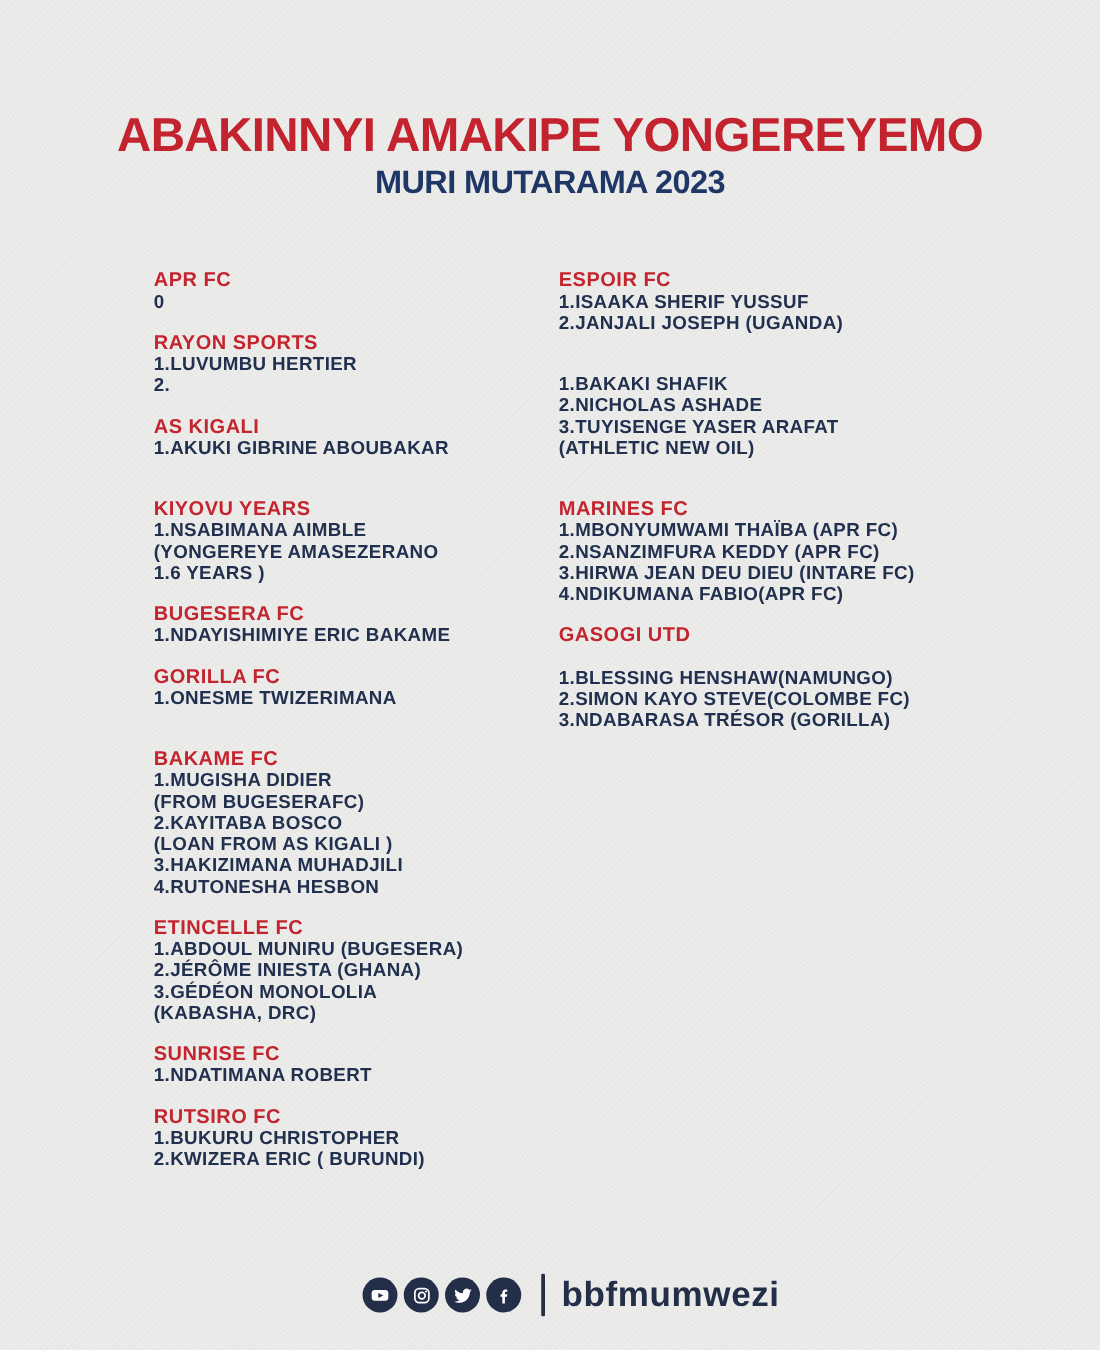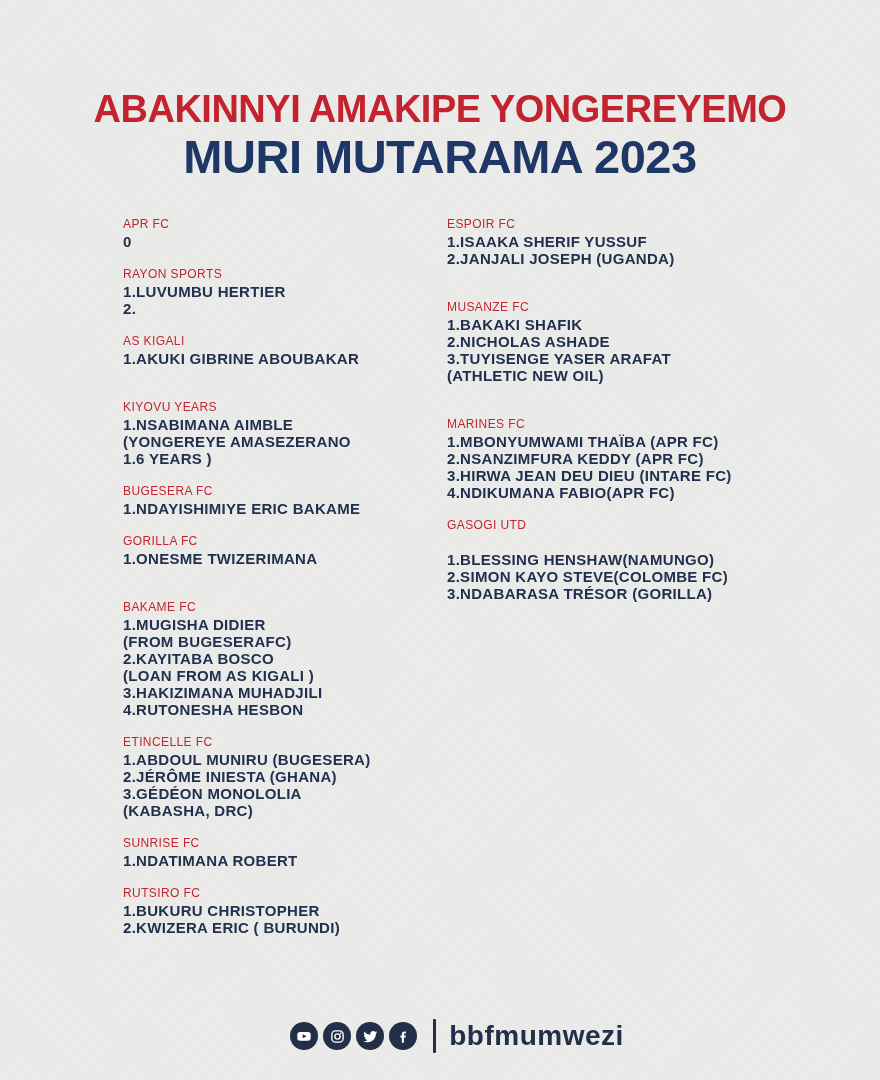--- a/index.html
+++ b/index.html
@@ -12,28 +12,28 @@
       #ecedeb;
     font-family:"Liberation Sans","DejaVu Sans",sans-serif;
     overflow:hidden;
   }
   .title-block{
     position:absolute;top:88px;left:0;width:880px;
     text-align:center;line-height:1.12;
     font-weight:800;letter-spacing:-0.5px;
   }
   .title-line1{font-size:38px;color:#c2232e;}
-  .title-line2{font-size:47px;color:#1e3766;}
+  .title-line2{font-size:26px;color:#1e3766;}
   .col{position:absolute;top:216px;}
   .col-left{left:123px;width:315px;}
   .col-right{left:447px;width:420px;}
   .team-section{margin:0 0 16px 0;}
   .team-section.extra-space{margin-top:32px;}
   .team-name{
-    margin:0;font-size:12px;font-weight:400;color:#c3242e;
+    margin:0;font-size:16px;font-weight:700;color:#c3242e;
     letter-spacing:0.4px;line-height:17px;
   }
   .gap-after-header .players{margin-top:17px;}
   .player-line{
     font-size:15px;font-weight:700;color:#22304f;
     letter-spacing:0.3px;line-height:17px;white-space:nowrap;
   }
   .footer{
     position:absolute;top:1014px;left:0;width:880px;height:44px;
     display:flex;align-items:center;justify-content:center;padding-left:17px;
@@ -149,21 +149,20 @@
     <section class="team-section">
       <h2 class="team-name">ESPOIR FC</h2>
       <div class="players">
           <div class="player-line">1.ISAAKA SHERIF YUSSUF</div>
           <div class="player-line">2.JANJALI JOSEPH (UGANDA)</div>
         </div>
     </section>
 
 
     <section class="team-section extra-space">
-      <h2 class="team-name">MUSANZE FC</h2>
       <div class="players">
           <div class="player-line">1.BAKAKI SHAFIK</div>
           <div class="player-line">2.NICHOLAS ASHADE</div>
           <div class="player-line">3.TUYISENGE YASER ARAFAT</div>
           <div class="player-line">(ATHLETIC NEW OIL)</div>
         </div>
     </section>
 
     <section class="team-section extra-space">
       <h2 class="team-name">MARINES FC</h2>

